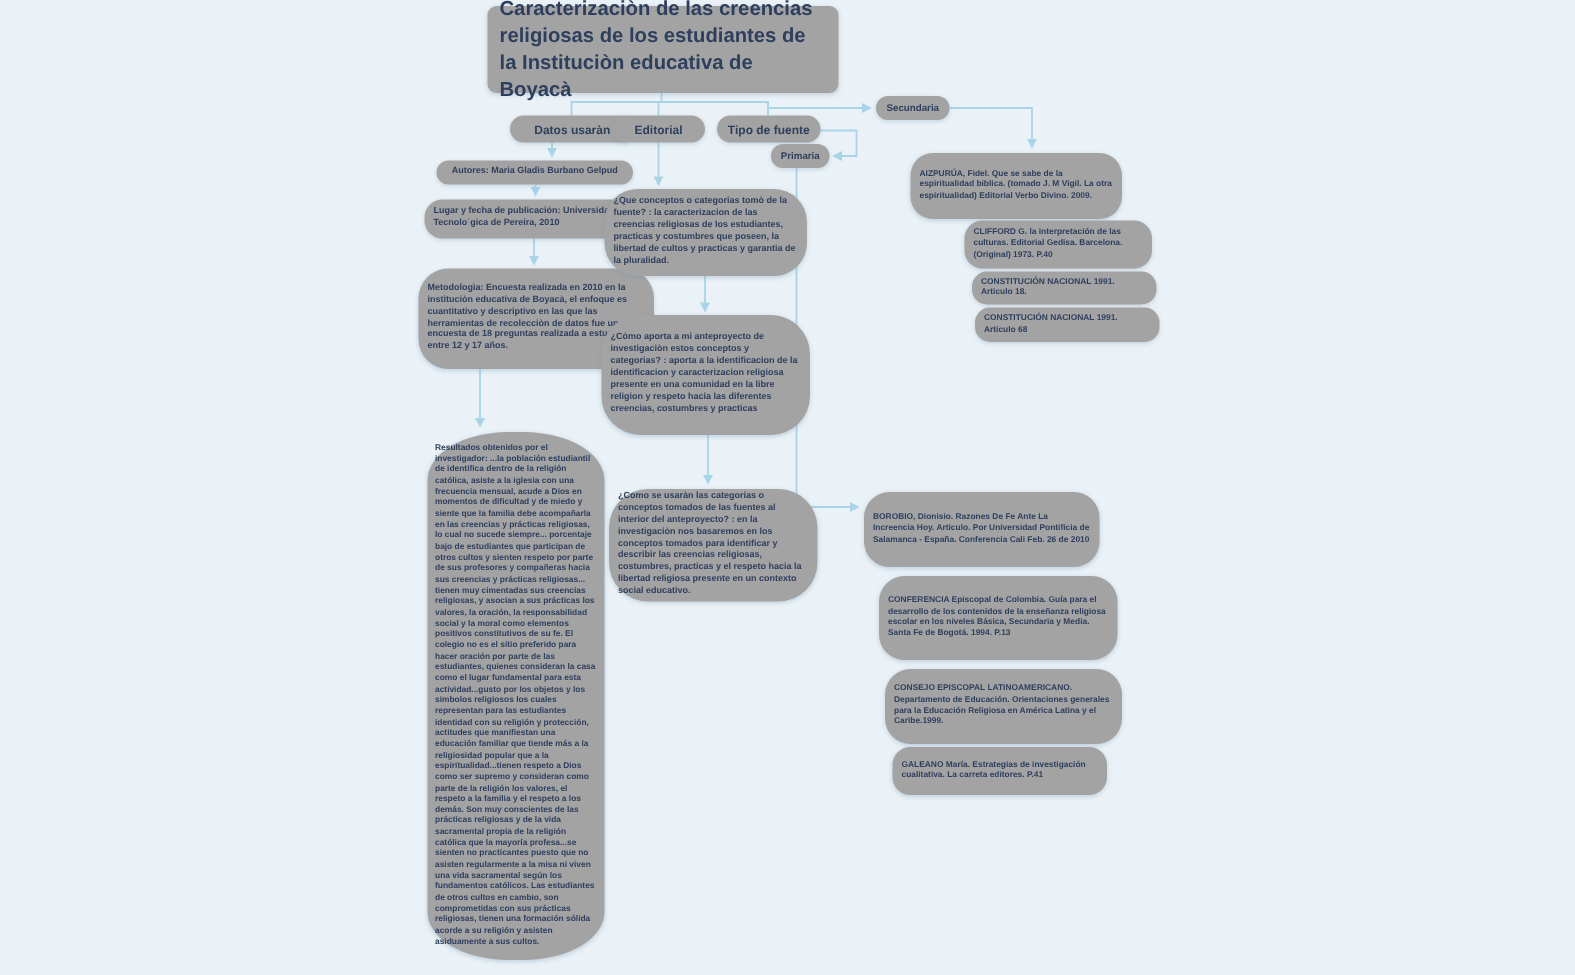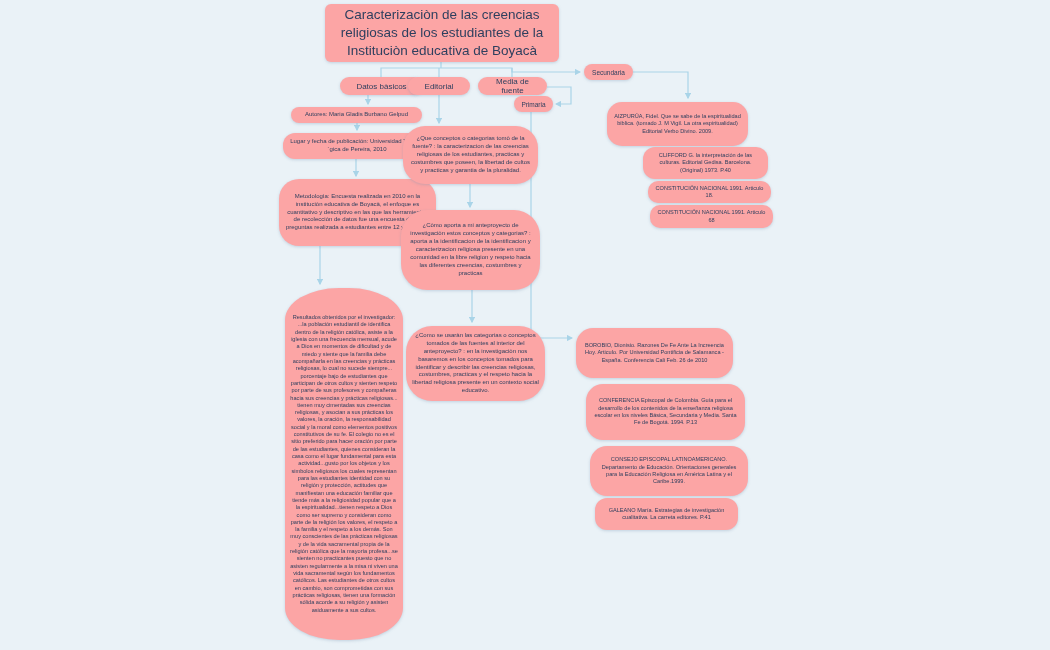--- a/index.html
+++ b/index.html
@@ -1,22 +1,22 @@
 <!DOCTYPE html>
 <html><head>
 <meta charset="utf-8">
 <style>
   html,body{margin:0;padding:0;}
   body{width:1050px;height:650px;font-family:"Liberation Sans",sans-serif;}
   .canvas{position:relative;width:1050px;height:650px;background:#eaf2f7;overflow:hidden;}
   .connectors{position:absolute;left:0;top:0;width:1050px;height:650px;pointer-events:none;}
   .node{
-    position:absolute;background:#fca5a5;color:#2e3f5e;text-align:center;
+    position:absolute;background:#a3a3a3;color:#2e3f5e;
     display:flex;align-items:center;justify-content:center;box-sizing:border-box;
-    box-shadow:0 1px 3px rgba(120,150,178,.35);font-weight:400;
+    box-shadow:0 1px 3px rgba(120,150,178,.35);font-weight:700;
   }
   .title-box{left:325px;top:4px;width:234px;height:58px;border-radius:6px;
     font-size:13.5px;line-height:1.32;padding:4px 8px;}
   .pill{height:18px;border-radius:10px;font-size:8px;padding:0 6px;}
   #b-datos{left:340px;top:77px;width:83px;}
   #b-conceptos{left:408px;top:77px;width:62px;}
   #b-tipo{left:478px;top:77px;width:69px;}
   .minipill{height:16px;border-radius:8px;font-size:6.5px;padding:0 6px;}
   #s-secundaria{left:584px;top:64px;width:49px;}
   #s-primaria{left:514px;top:96px;width:39px;}
@@ -61,23 +61,23 @@
     <path d="M357,123 V130" marker-end="url(#arr)"></path>
     <path d="M356,159 V176" marker-end="url(#arr)"></path>
     <path d="M320,246 V284" marker-end="url(#arr)"></path>
     <path d="M439,95 V123" marker-end="url(#arr)"></path>
     <path d="M470,184 V207" marker-end="url(#arr)"></path>
     <path d="M472,290 V322" marker-end="url(#arr)"></path>
   </svg>
 
   <div class="node title-box">Caracterizaciòn de las creencias religiosas de los estudiantes de la Instituciòn educativa de Boyacà</div>
 
-  <div class="node pill" id="b-datos">Datos bàsicos</div>
+  <div class="node pill" id="b-datos">Datos usaràn</div>
   <div class="node pill" id="b-conceptos">Editorial</div>
-  <div class="node pill" id="b-tipo">Media de fuente</div>
+  <div class="node pill" id="b-tipo">Tipo de fuente</div>
 
   <div class="node minipill" id="s-secundaria">Secundaria</div>
   <div class="node minipill" id="s-primaria">Primaria</div>
 
   <div class="node body-node" id="n-autores">Autores: Maria Gladis Burbano Gelpud</div>
   <div class="node body-node" id="n-lugar">Lugar y fecha de publicación: Universidad Tecnolo´gica de Pereira, 2010</div>
   <div class="node body-node" id="n-metodologia">Metodologìa: Encuesta realizada en 2010 en la instituciòn educativa de Boyacà, el enfoque es cuantitativo y descriptivo en las que las herramientas de recolecciòn de datos fue una encuesta de 18 preguntas realizada a estudiantes entre 12 y 17 años.</div>
   <div class="node body-node" id="n-resultados">Resultados obtenidos por el investigador: ...la población estudiantil de identifica dentro de la religión católica, asiste a la iglesia con una frecuencia mensual, acude a Dios en momentos de dificultad y de miedo y siente que la familia debe acompañarla en las creencias y prácticas religiosas, lo cual no sucede siempre... porcentaje bajo de estudiantes que participan de otros cultos y sienten respeto por parte de sus profesores y compañeras hacia sus creencias y prácticas religiosas... tienen muy cimentadas sus creencias religiosas, y asocian a sus prácticas los valores, la oración, la responsabilidad social y la moral como elementos positivos constitutivos de su fe. El colegio no es el sitio preferido para hacer oración por parte de las estudiantes, quienes consideran la casa como el lugar fundamental para esta actividad...gusto por los objetos y los simbolos religiosos los cuales representan para las estudiantes identidad con su religión y protección, actitudes que manifiestan una educación familiar que tiende más a la religiosidad popular que a la espiritualidad...tienen respeto a Dios como ser supremo y consideran como parte de la religión los valores, el respeto a la familia y el respeto a los demás. Son muy conscientes de las prácticas religiosas y de la vida sacramental propia de la religión católica que la mayoría profesa...se sienten no practicantes puesto que no asisten regularmente a la misa ni viven una vida sacramental según los fundamentos católicos. Las estudiantes de otros cultos en cambio, son comprometidas con sus prácticas religiosas, tienen una formación sólida acorde a su religión y asisten asiduamente a sus cultos.</div>
 
   <div class="node body-node" id="n-q1">¿Que conceptos o categorias tomò de la fuente? : la caracterizacion de las creencias religiosas de los estudiantes, practicas y costumbres que poseen, la libertad de cultos y practicas y garantia de la pluralidad.</div>

